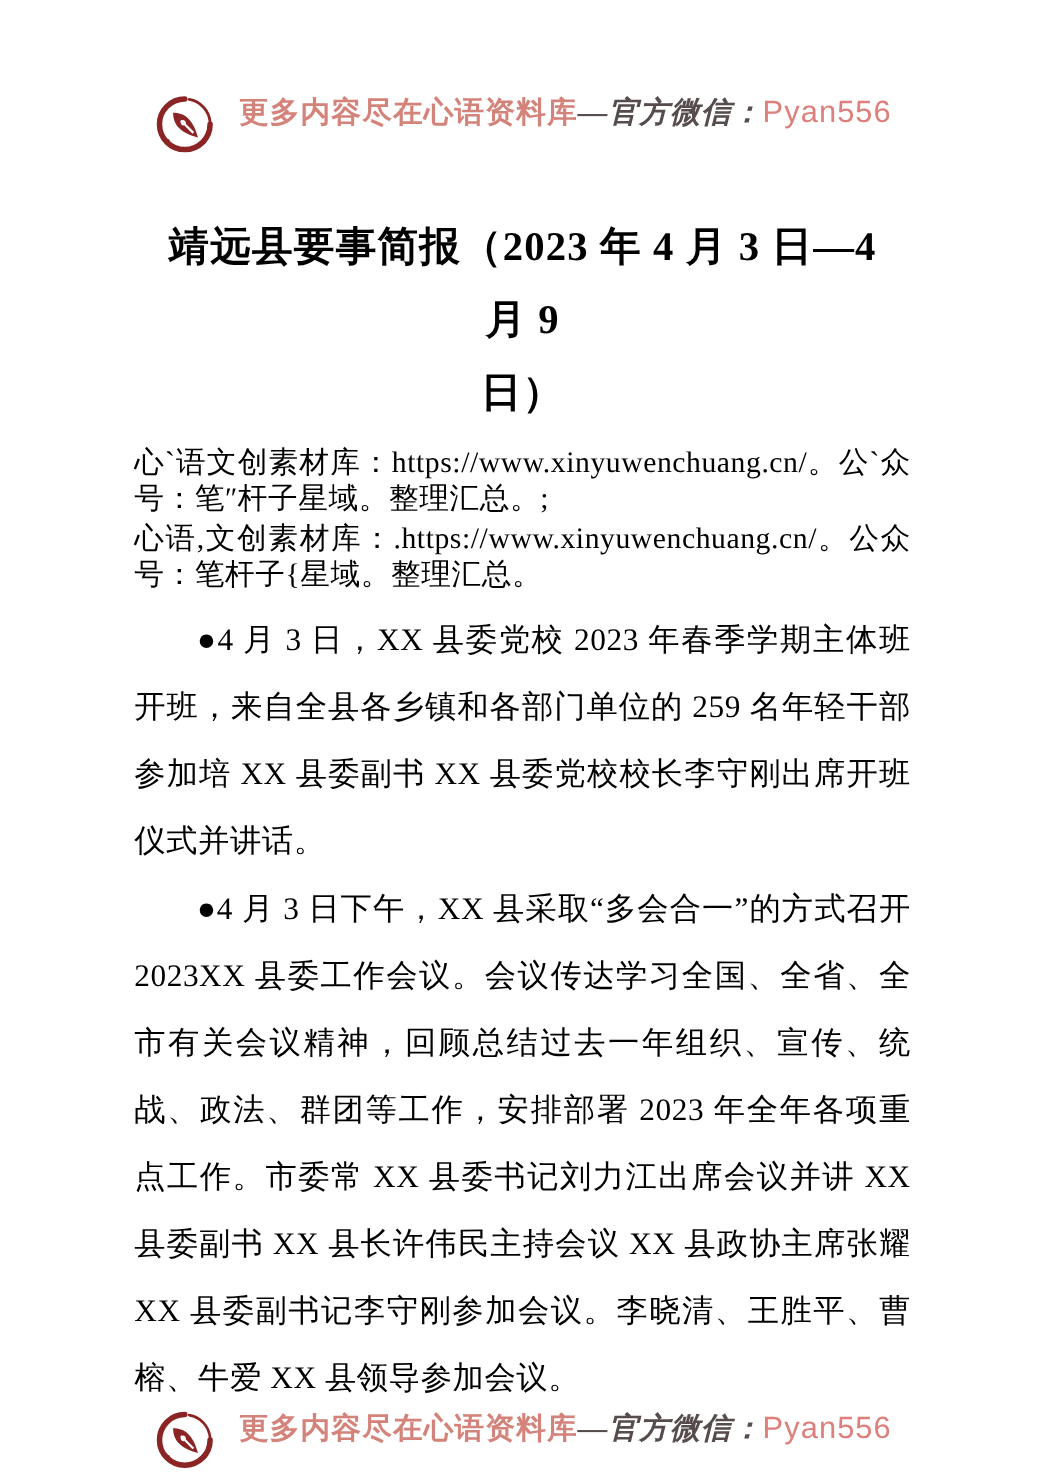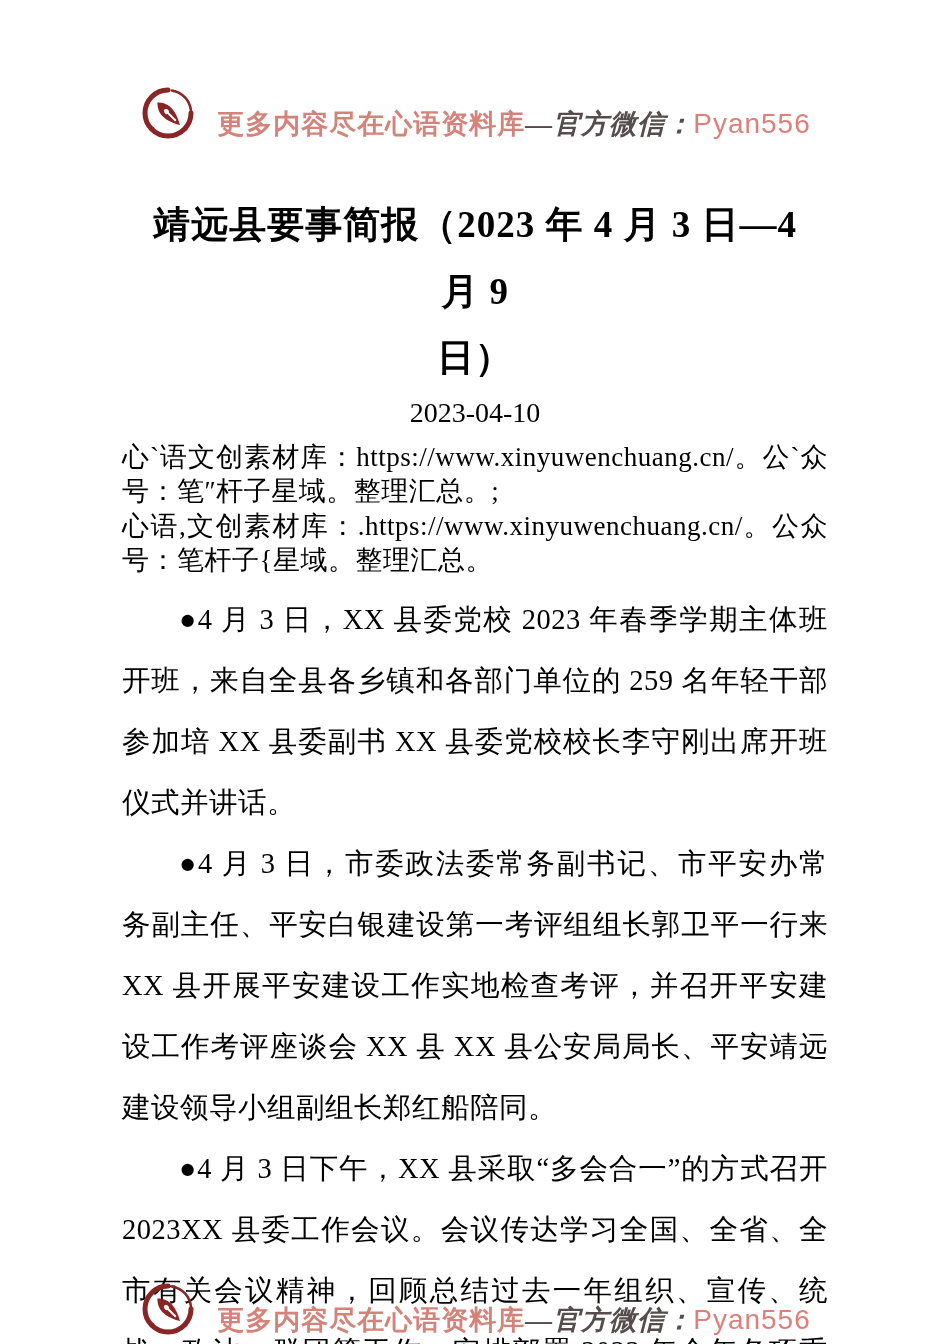--- a/index.html
+++ b/index.html
@@ -13,21 +13,21 @@
     font-family: "Liberation Serif", "DejaVu Serif", serif;
     color: #000000;
   }
   .content {
     width: 706px;
     margin: 12px auto;
   }
   
   .watermark {
     display: flex;
-    align-items: flex-end;
+    align-items: flex-start;
     justify-content: center;
     gap: 20px;
     width: 100%;
   }
   .watermark.header { padding-top: 84px; }
   .watermark.footer { position: absolute; bottom: 6px; left: 0; }
   .wm-logo { width: 58px; height: 58px; flex: 0 0 auto; }
   .wm-text {
     font-size: 27px;
     font-weight: bold;
@@ -101,30 +101,28 @@
       <circle cx="14" cy="44" r="1.3" fill="#8b2424"></circle>
     </svg>
     <div class="wm-text">
       <span>更多内容尽在心语资料库</span><span class="wm-channel">—官方微信：</span><span class="wm-id">Pyan556</span>
     </div>
   </div>
 
   <h1 class="doc-title">靖远县要事简报（2023 年 4 月 3 日—4 月 9
 日）</h1>
 
-  <div class="doc-date">2023-04-10</div>
 
   <div class="content">
     <p class="source-note">心`语文创素材库：https://www.xinyuwenchuang.cn/。公`众号：笔″杆子星域。整理汇总。;</p>
     <p class="source-note">心语,文创素材库：.https://www.xinyuwenchuang.cn/。公众号：笔杆子{星域。整理汇总。</p>
   </div>
 
   <div class="content body-text">
     <p class="para indent">●4 月 3 日，XX 县委党校 2023 年春季学期主体班开班，来自全县各乡镇和各部门单位的 259 名年轻干部参加培 XX 县委副书 XX 县委党校校长李守刚出席开班仪式并讲话。</p>
-    <p class="para indent">●4 月 3 日，市委政法委常务副书记、市平安办常务副主任、平安白银建设第一考评组组长郭卫平一行来 XX 县开展平安建设工作实地检查考评，并召开平安建设工作考评座谈会 XX 县 XX 县公安局局长、平安靖远建设领导小组副组长郑红船陪同。</p>
     <p class="para indent">●4 月 3 日下午，XX 县采取“多会合一”的方式召开 2023XX 县委工作会议。会议传达学习全国、全省、全市有关会议精神，回顾总结过去一年组织、宣传、统战、政法、群团等工作，安排部署 2023 年全年各项重点工作。市委常 XX 县委书记刘力江出席会议并讲 XX 县委副书 XX 县长许伟民主持会议 XX 县政协主席张耀 XX 县委副书记李守刚参加会议。李晓清、王胜平、曹榕、牛爱 XX 县领导参加会议。</p>
 
   </div>
 
   <div class="watermark footer">
     <svg class="wm-logo" viewBox="0 0 58 58">
       <g fill="none" stroke="#8b2424" stroke-linecap="round">
         <path d="M29 6 A23 23 0 1 0 52 29" stroke-width="5"></path>
         <path d="M52 27 A23 23 0 0 0 33 6.4" stroke-width="2.5"></path>
       </g>

